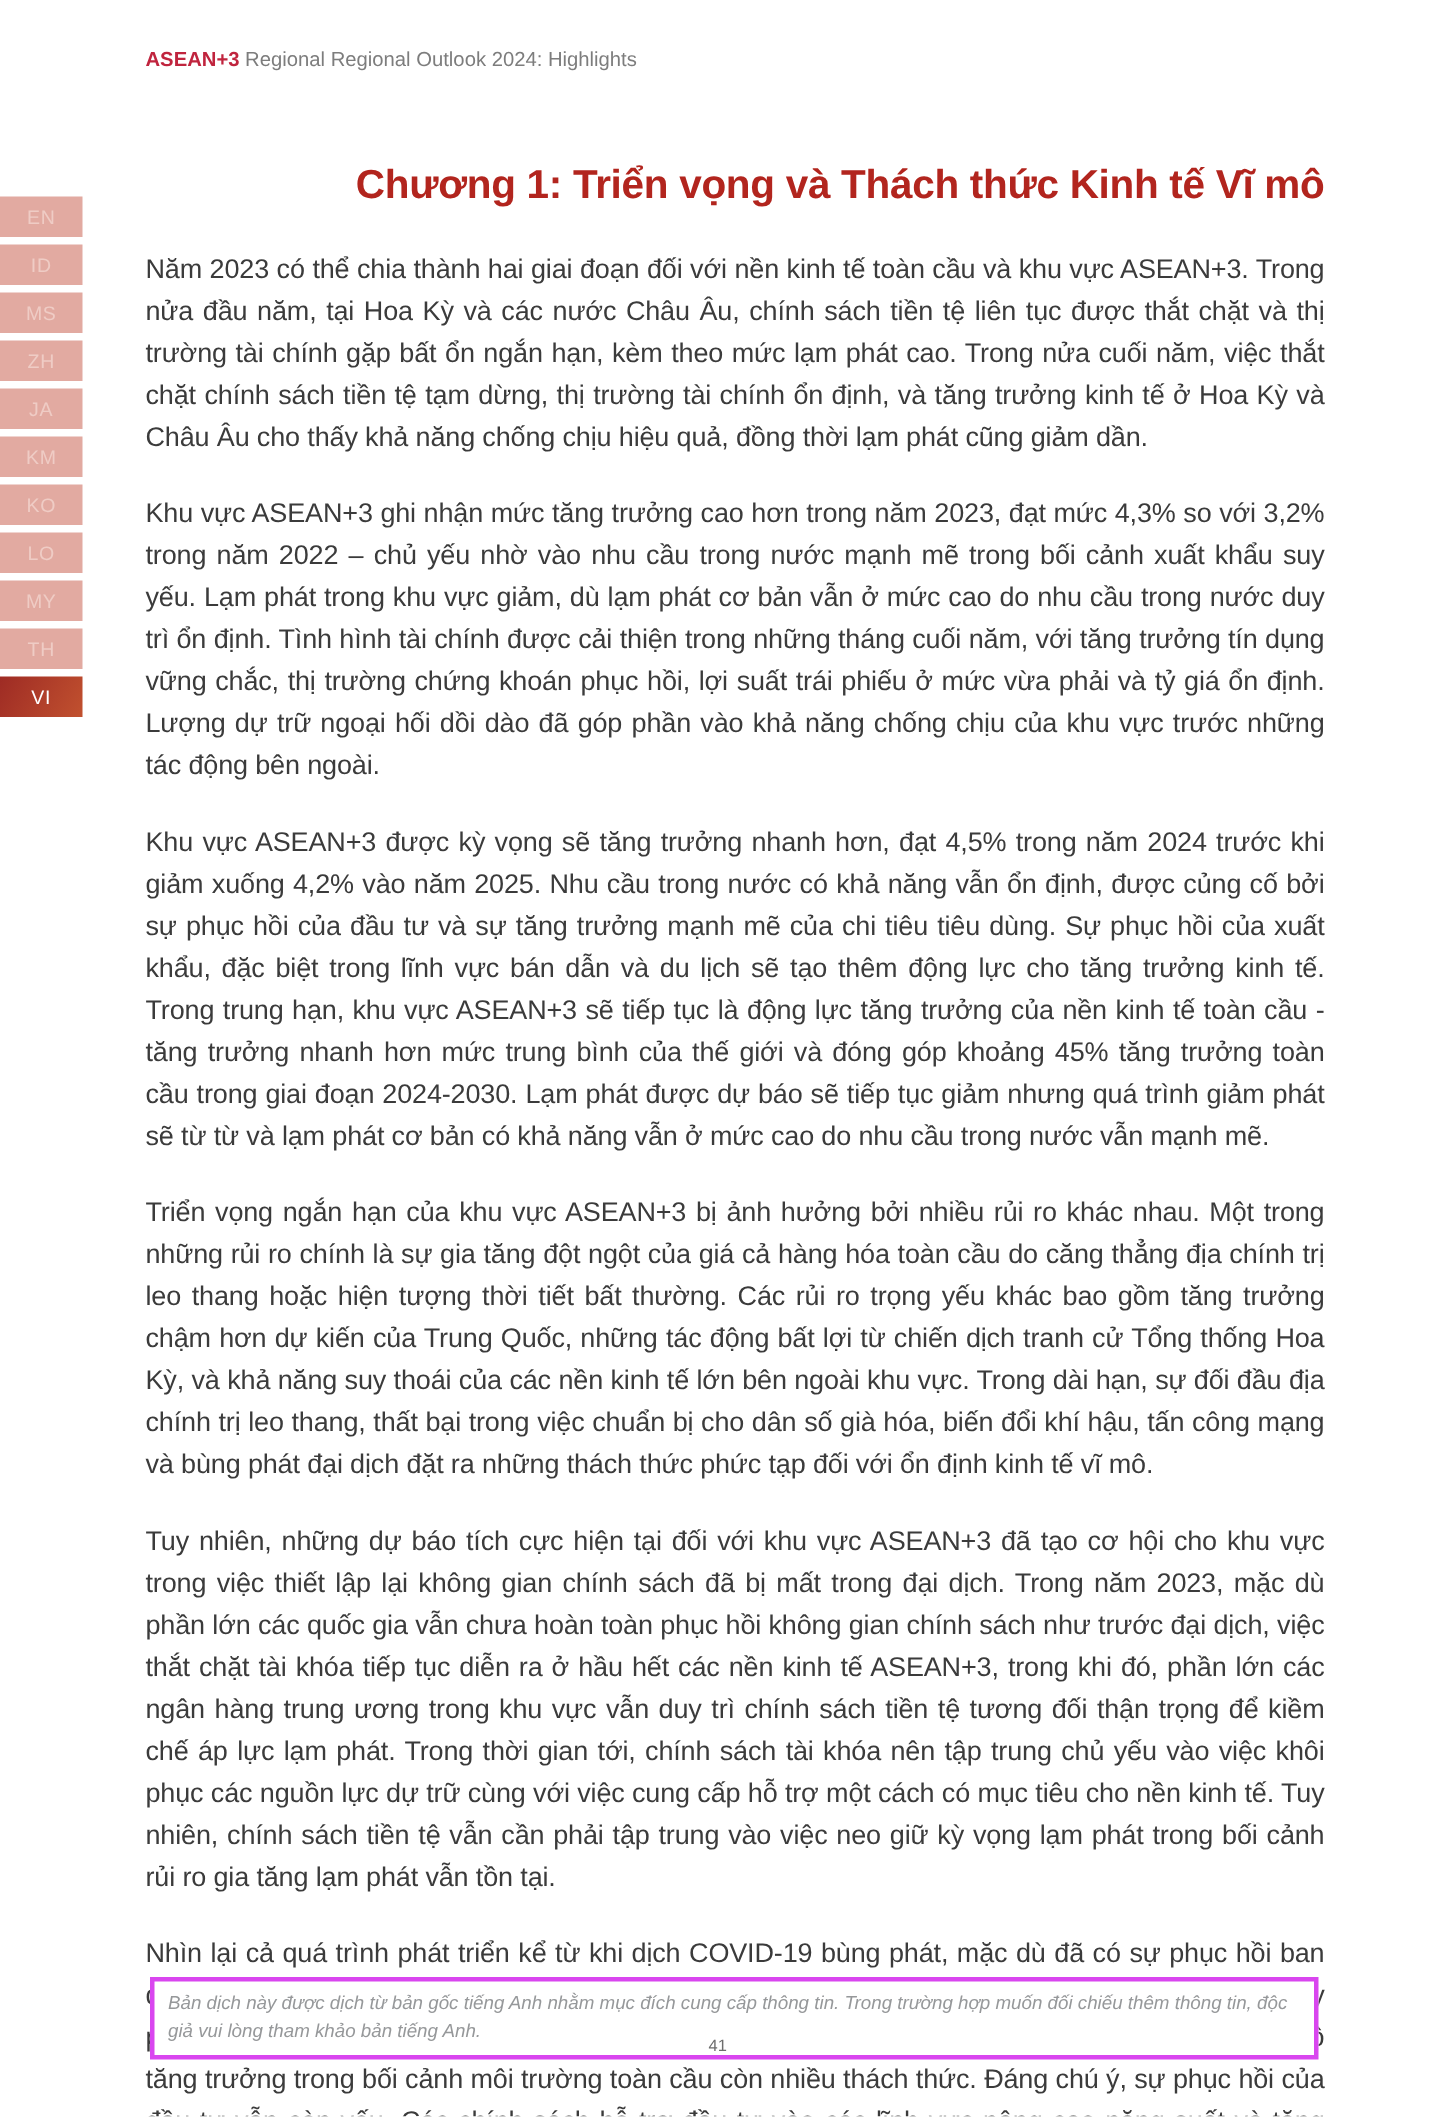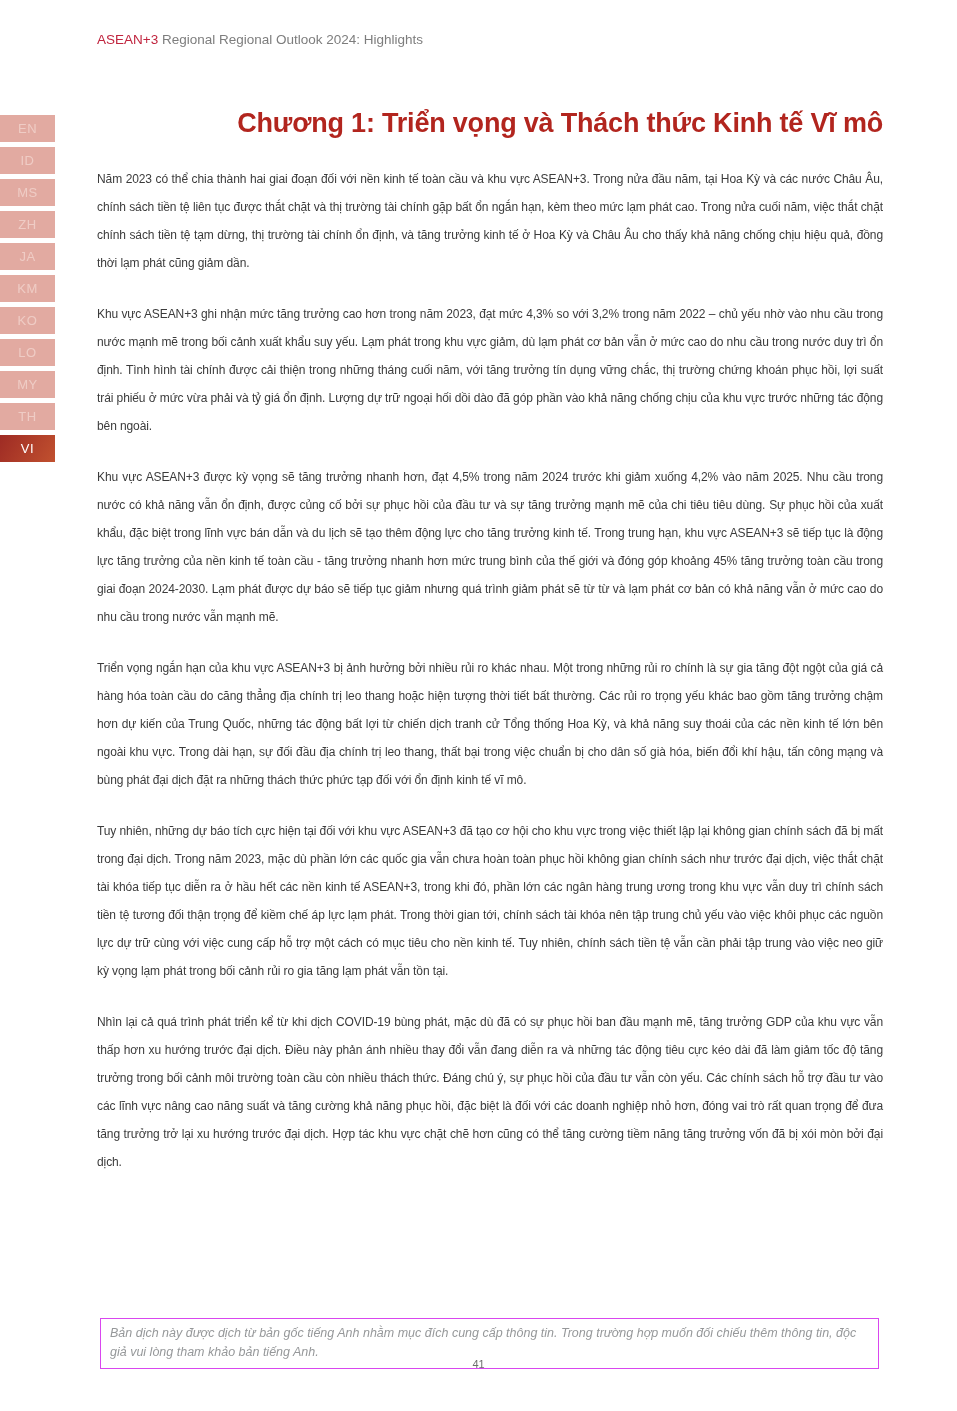--- a/index.html
+++ b/index.html
@@ -15,25 +15,25 @@
 
   
   .doc-header {
     position: absolute;
     left: 97px;
     top: 33px;
     font-size: 13.5px;
     line-height: 1;
     white-space: nowrap;
   }
-  .doc-header .brand { color: var(--brand-red, #c0243e); font-weight: normal; }
+  .doc-header .brand { color: var(--brand-red, #c0243e); font-weight: bold; }
   .doc-header .rest  { color: #7d7d7d; }
 
   
-  .lang-sidebar { position: absolute; left: 0; top: 115px; width: 78px; }
+  .lang-sidebar { position: absolute; left: 0; top: 131px; width: 78px; }
   .lang-tab {
     width: 55px; height: 27px; margin-bottom: 5px;
     background: var(--tab-inactive-bg, #e2aaa1);
     color: var(--tab-inactive-text, #efccc5);
     display: flex; align-items: center; justify-content: center;
     font-size: 13px; letter-spacing: 0.5px;
     cursor: pointer; user-select: none;
   }
   .lang-tab.active {
     background: linear-gradient(120deg, var(--tab-active-start, #9e2b24) 0%, var(--tab-active-end, #c1512f) 100%);
@@ -45,33 +45,33 @@
   .chapter-title {
     margin: 0 0 26px 0;
     font-size: 27px;
     font-weight: bold;
     color: var(--title-red, #b2251e);
     letter-spacing: -0.2px;
     text-align: right;
   }
   .body-para {
     margin: 0 0 23px 0;
-    font-size: 12px;
+    font-size: 18px;
     line-height: 28px;
     letter-spacing: -0.1px;
     color: var(--body-text, #3b3b3b);
     text-align: justify;
   }
 
   
   .footnote-box {
     position: absolute;
     left: 100px; top: 1318px;
     width: 779px;
-    border: 1px solid #d946ef;
+    border: 3px solid #d946ef;
     padding: 5px 9px 6px 9px;
     background: #ffffff;
   }
   .footnote-box p {
     margin: 0;
     font-size: 12.5px;
     font-style: italic;
     line-height: 1.5;
     color: var(--note-gray, #96989a);
   }

